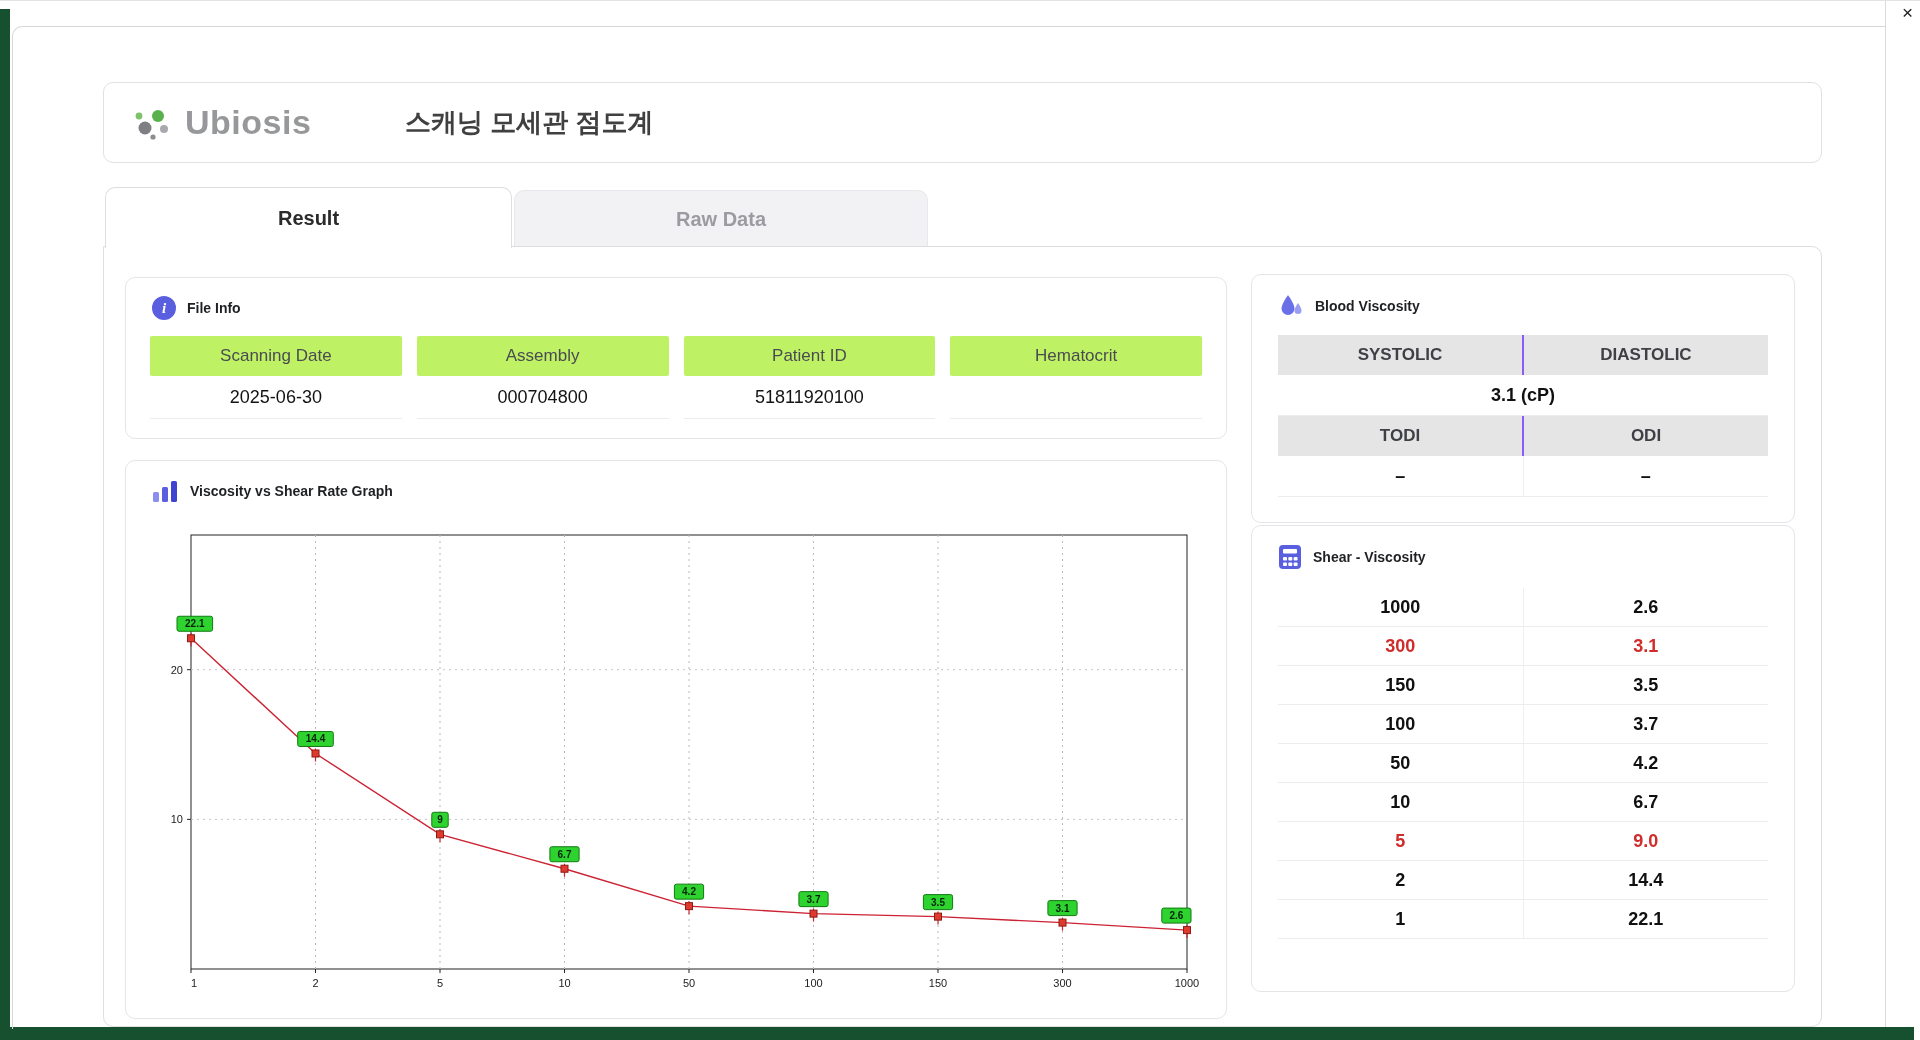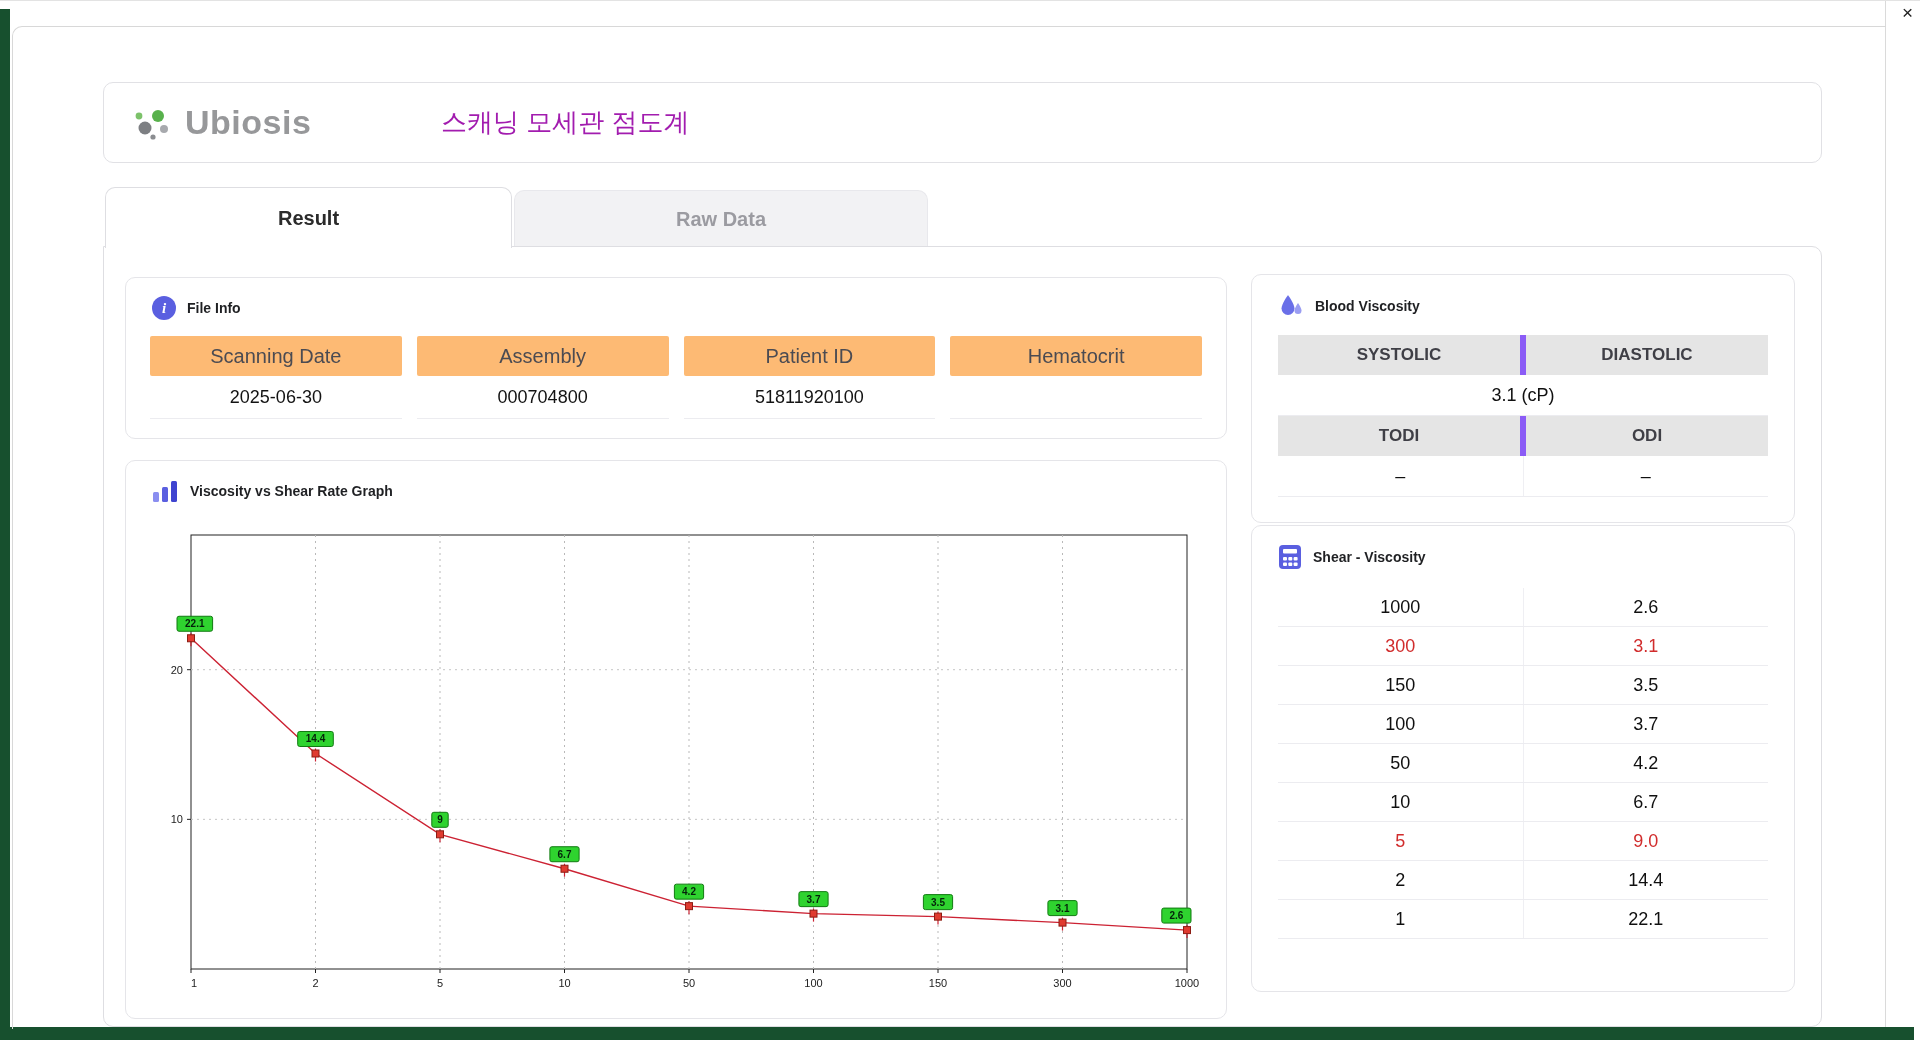--- a/index.html
+++ b/index.html
@@ -9,21 +9,21 @@
   .edge-left{position:absolute;left:0;top:8px;width:10px;height:1032px;background:#17502e;}
   .edge-bottom{position:absolute;left:0;top:1026px;width:1914px;height:14px;background:#17502e;}
   .right-strip{position:absolute;right:0;top:0;width:34px;height:1026px;background:#fff;border-left:1px solid #dadada;}
   .close-btn{position:absolute;right:7px;top:2px;font-size:19px;color:#222;cursor:pointer;z-index:9;line-height:20px;}
   .win-frame{position:absolute;left:12px;top:25px;width:1873px;height:1002px;border-top:1px solid #d8d8d8;border-left:1px solid #d8d8d8;border-top-left-radius:10px;pointer-events:none;}
 
   
   .header-card{position:absolute;left:103px;top:81px;width:1717px;height:79px;background:#fff;border:1px solid #e1e1e5;border-radius:10px;display:flex;align-items:center;z-index:4;}
   .logo{display:flex;align-items:center;gap:8px;margin-left:27px;width:228px;}
   .logo-text{font-size:34px;font-weight:700;color:#97989a;letter-spacing:.5px;}
-  .app-title{margin-left:82px;font-size:26px;font-weight:400;color:#a21caf;}
+  .app-title{margin-left:46px;font-size:26px;font-weight:700;color:#404040;}
 
   
   .tab{position:absolute;display:flex;align-items:center;justify-content:center;font-size:20px;font-weight:700;cursor:pointer;}
   .tab-active{left:105px;top:186px;width:405px;height:60px;background:#fff;border:1px solid #dedee2;border-bottom:none;border-radius:10px 10px 0 0;color:#2b2b2b;z-index:3;}
   .tab-inactive{left:514px;top:189px;width:412px;height:57px;background:#f2f2f4;border:1px solid #e8e8ec;border-bottom:none;border-radius:10px 10px 0 0;color:#9b9ba1;z-index:1;}
 
   .panel{position:absolute;left:103px;top:245px;width:1717px;height:779px;background:#fff;border:1px solid #dedee2;border-radius:0 10px 10px 10px;z-index:2;}
 
   
   .card{position:absolute;background:#fff;border:1px solid #e5e5e9;border-radius:10px;z-index:4;}
@@ -33,32 +33,32 @@
   .file-info-card{left:125px;top:276px;width:1100px;height:160px;}
   .graph-card{left:125px;top:459px;width:1100px;height:557px;}
   .bv-card{left:1251px;top:273px;width:542px;height:247px;}
   .sv-card{left:1251px;top:524px;width:542px;height:465px;}
 
   .info-icon{width:24px;height:24px;border-radius:50%;background:#5a5fe0;color:#fff;font-weight:700;font-style:italic;font-size:15px;display:flex;align-items:center;justify-content:center;font-family:"Liberation Serif",serif;}
 
   
   .fi-fields{position:absolute;left:24px;top:58px;right:24px;display:flex;gap:15px;}
   .fi-field{flex:1;}
-  .fi-label{height:40px;background:#fdba74;color:#4b4b52;font-size:20px;display:flex;align-items:center;justify-content:center;border-radius:2px;}
+  .fi-label{height:40px;background:#bef264;color:#4b4b52;font-size:17px;display:flex;align-items:center;justify-content:center;border-radius:2px;}
   .fi-value{height:42px;color:#131313;font-size:18px;display:flex;align-items:center;justify-content:center;border-bottom:1px solid #ececf0;}
 
   .chart-host{position:absolute;left:25px;top:64px;}
 
   
   .bv-table{position:absolute;left:26px;top:60px;right:26px;}
   .sv-table{position:absolute;left:26px;top:62px;right:26px;}
   .pair-row{display:flex;}
-  .pair-cell{flex:1;display:flex;align-items:center;justify-content:center;}
+  .pair-cell{flex:1;display:flex;align-items:center;justify-content:center;font-weight:bold;}
   .label-row .pair-cell{background:#e5e5e5;color:#3f3f46;font-weight:600;font-size:17px;height:40px;}
-  .label-row .pair-cell + .pair-cell{border-left:6px solid #8b5cf6;}
+  .label-row .pair-cell + .pair-cell{border-left:2px solid #8b5cf6;}
   .value-row{border-bottom:1px solid #ececf0;}
   .value-row .pair-cell{color:#101010;font-size:18px;height:40px;}
   .value-row .pair-cell + .pair-cell{border-left:1px solid #efeff3;}
   .sv-table .value-row .pair-cell{height:38px;}
   .value-row.red .pair-cell{color:#d12c2c;}
 
   svg text{font-family:"Liberation Sans",sans-serif;}
 </style>
 </head>
 <body>

